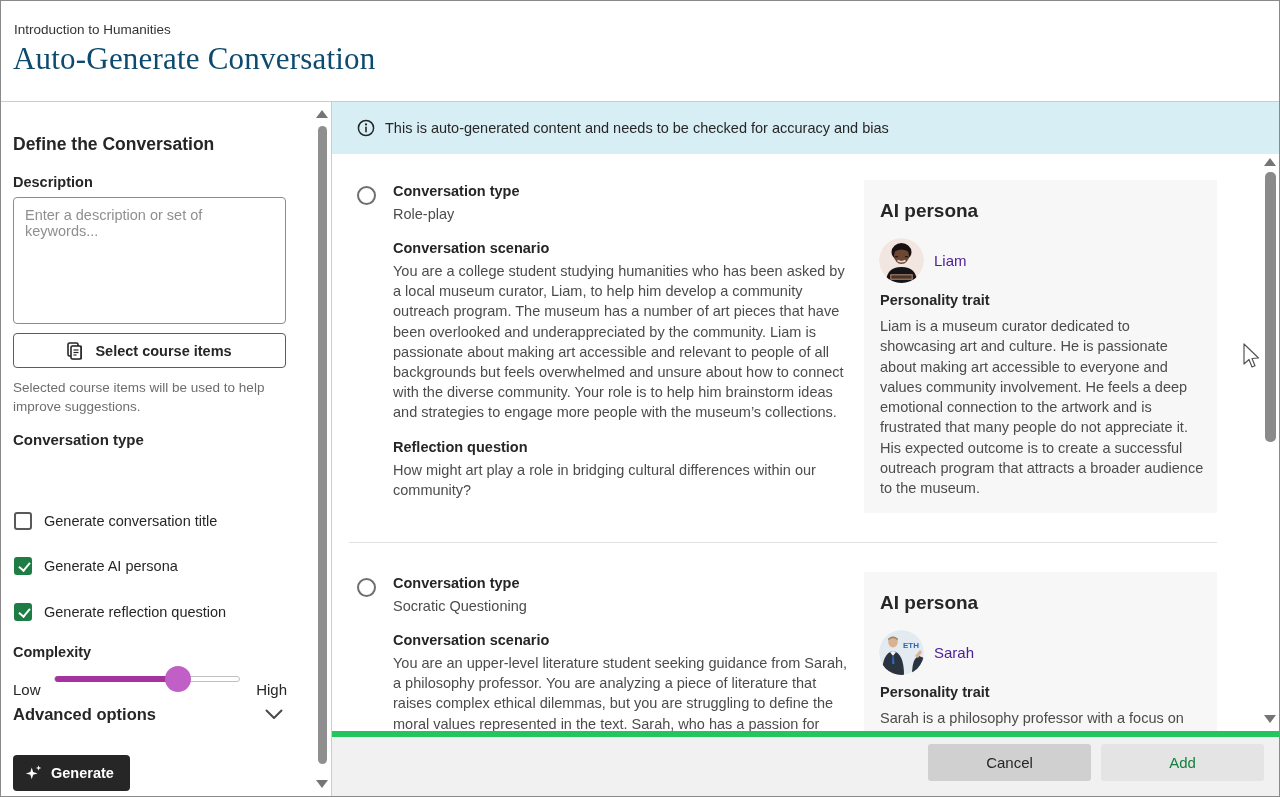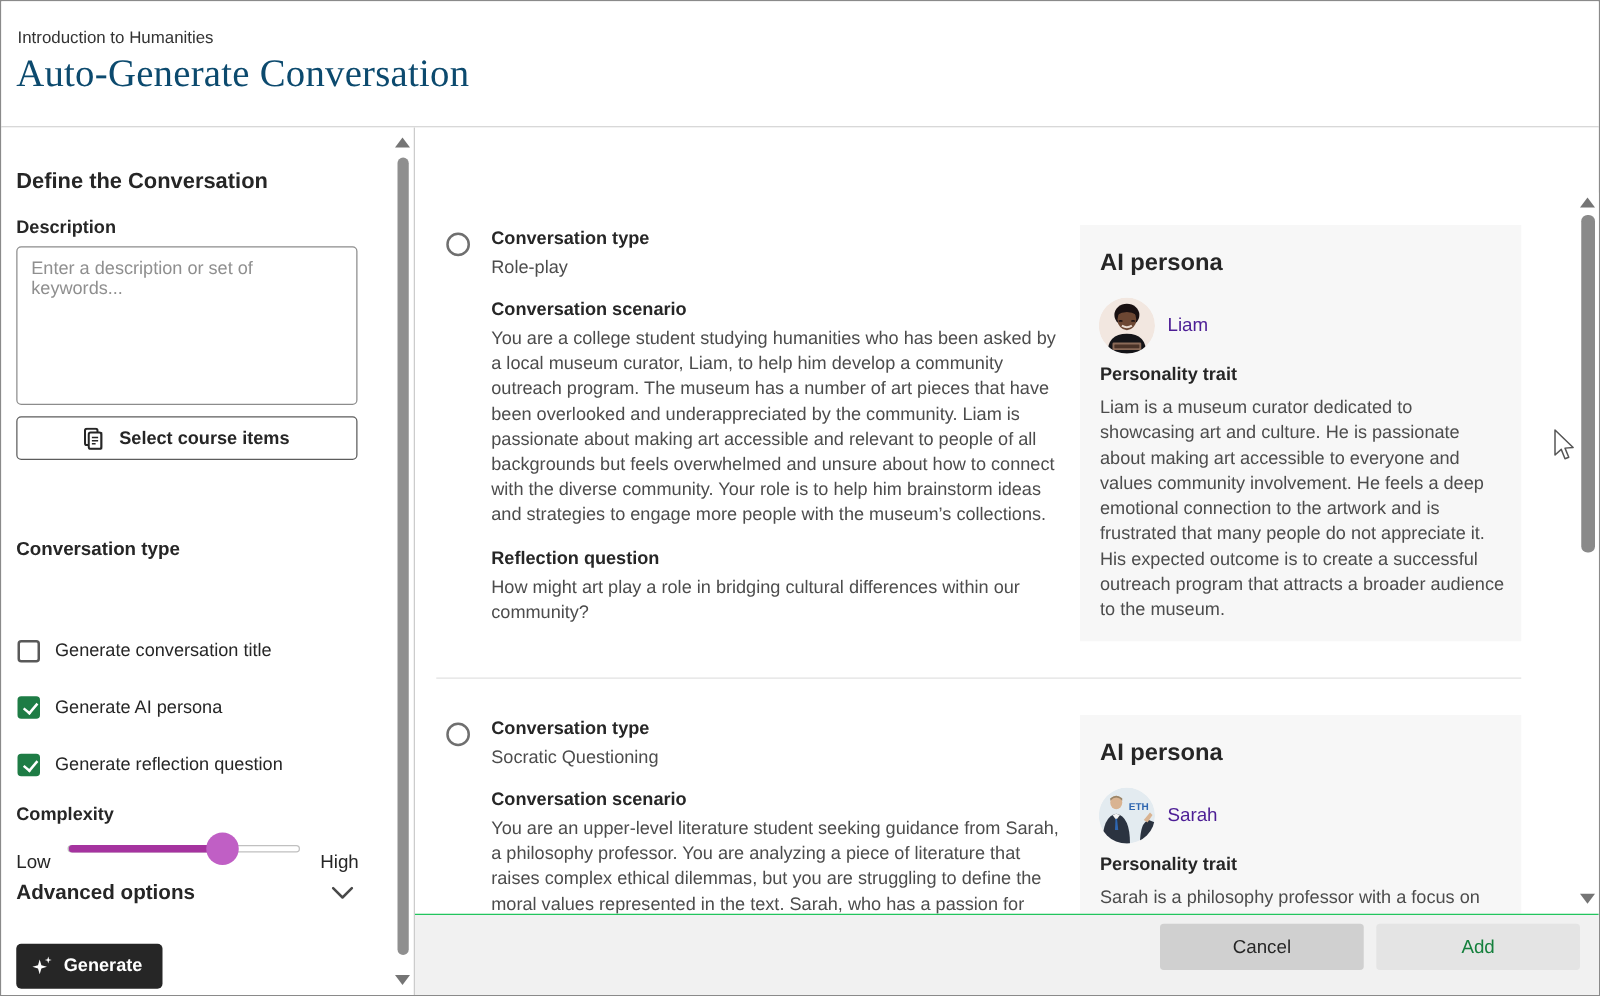--- a/index.html
+++ b/index.html
@@ -69,21 +69,21 @@
   .persona-name { position: absolute; left: 70px; top: 72px; font-size: 15px; color: #4c1d95; }
   .trait-label { position: absolute; left: 16px; top: 112px; font-size: 14.5px; font-weight: bold; }
   .trait-text { position: absolute; left: 16px; top: 136px; width: 324px; font-size: 14.5px; color: #4c4c4c; line-height: 20.3px; }
   .divider { position: absolute; left: 17px; top: 388px; width: 868px; height: 1px; background: #e2e2e2; }
   
   .main-scroll { position: absolute; right: 1px; top: 0; bottom: 0; width: 14px; }
   .main-scroll .scroll-arrow.up { top: 4px; }
   .ms-thumb { position: absolute; left: 1px; top: 18px; height: 270px; width: 11px; background: #8a8a8a; border-radius: 5px; }
   .main-scroll .scroll-arrow.down { bottom: 8px; border-top-color: #757575; }
   
-  .footer { position: absolute; left: 0; right: 0; bottom: 0; height: 65px; background: #f1f1f1; border-top: 1px solid #22c55e; padding-left: 24px; }
+  .footer { position: absolute; left: 0; right: 0; bottom: 0; height: 65px; background: #f1f1f1; border-top: 6px solid #22c55e; padding-left: 24px; }
   .footer-btn { position: absolute; top: 7px; width: 163px; height: 37px; border: none; border-radius: 3px; font-family: inherit; font-size: 15px; cursor: pointer; }
   .cancel-btn { left: 596px; background: #d0d0d0; color: #262626; }
   .add-btn { left: 769px; background: #e4e4e4; color: #15803d; cursor: default; }
   
   .cursor { position: absolute; left: 1240px; top: 341px; width: 20px; height: 30px; pointer-events: none; z-index: 50; }
   .icon-inline { display: inline-flex; align-items: center; }
 </style>
 </head>
 <body>
 
@@ -107,20 +107,21 @@
           <path d="M5 4.5 L14 4.5 L14 16.5 L5.5 16.5" stroke="#262626" stroke-width="1.6" fill="#fff"></path>
           <rect x="4" y="4" width="10" height="13" rx="1.5" stroke="#262626" stroke-width="1.6" fill="#fff"></rect>
           <line x1="6.5" y1="8" x2="11.5" y2="8" stroke="#262626" stroke-width="1.2"></line>
           <line x1="6.5" y1="10.5" x2="11.5" y2="10.5" stroke="#262626" stroke-width="1.2"></line>
           <line x1="6.5" y1="13" x2="9.5" y2="13" stroke="#262626" stroke-width="1.2"></line>
         </svg>
       </span>
       <span>Select course items</span>
     </button>
 
+    <div class="helper-text">Selected course items will be used to help improve suggestions.</div>
 
     <div class="sb-label convtype-label">Conversation type</div>
 
     <div class="cb-row" style="top:410px">
       <span class="cb-box"></span>
       <span class="cb-label">Generate conversation title</span>
     </div>
     <div class="cb-row" style="top:455px">
       <span class="cb-box checked"></span>
       <span class="cb-label">Generate AI persona</span>
@@ -161,20 +162,30 @@
 
     <div class="sb-scroll">
       <div class="scroll-arrow up"></div>
       <div class="sb-thumb"></div>
       <div class="scroll-arrow down"></div>
     </div>
   </div>
 
   <div class="main-col">
 
+    <div class="banner">
+      <span class="icon-inline">
+        <svg width="18" height="18" viewBox="0 0 18 18" fill="none">
+          <circle cx="9" cy="9" r="7.6" stroke="#262626" stroke-width="1.5"></circle>
+          <circle cx="9" cy="5.4" r="1.1" fill="#262626"></circle>
+          <rect x="8.2" y="7.6" width="1.6" height="6" rx="0.8" fill="#262626"></rect>
+        </svg>
+      </span>
+      <span class="banner-text">This is auto-generated content and needs to be checked for accuracy and bias</span>
+    </div>
 
     <div class="content">
 
       <div class="radio radio1"></div>
       <div class="opt-col">
         <div class="opt-label" style="top:29px">Conversation type</div>
         <div class="opt-text" style="top:50px">Role-play</div>
         <div class="opt-label" style="top:86px">Conversation scenario</div>
         <div class="opt-text" style="top:107px; width:456px">You are a college student studying humanities who has been asked by a local museum curator, Liam, to help him develop a community outreach program. The museum has a number of art pieces that have been overlooked and underappreciated by the community. Liam is passionate about making art accessible and relevant to people of all backgrounds but feels overwhelmed and unsure about how to connect with the diverse community. Your role is to help him brainstorm ideas and strategies to engage more people with the museum’s collections.</div>
         <div class="opt-label" style="top:285px">Reflection question</div>

